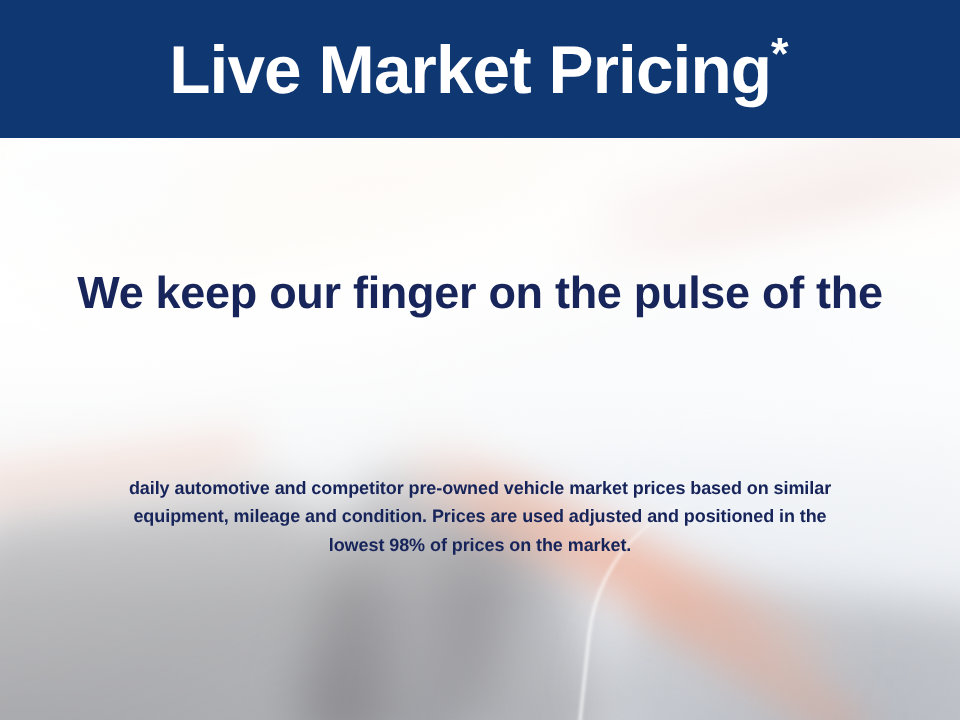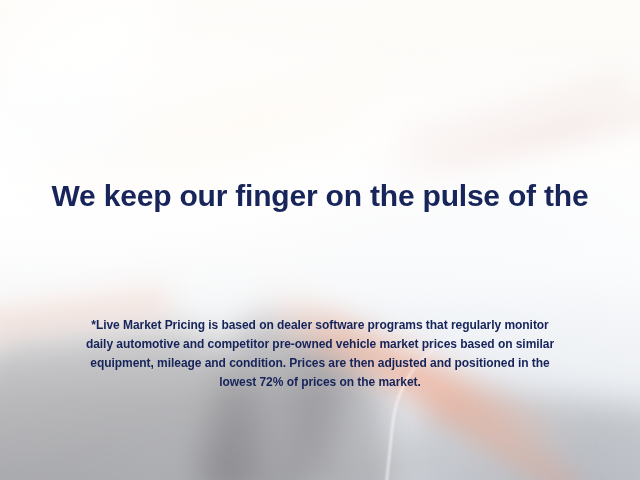--- a/index.html
+++ b/index.html
@@ -316,25 +316,27 @@
     <div class="hi-2"></div>
 
     <div class="streak-orange"></div>
     <div class="streak-orange-2"></div>
     <div class="streak-orange-3"></div>
 
     <div class="curve-line"></div>
     <div class="veil"></div>
   </div>
 
+  <div class="banner">
+    <div class="banner-title"><span>Live Market Pricing</span><span class="star">*</span></div>
+  </div>
 
   <div class="headline">
     <div>We keep our finger on the pulse of the</div>
   </div>
 
   <div class="fineprint">
-    <div>*Live Market Pricing is based on dealer software programs that regularly monitor</div>
     <div>daily automotive and competitor pre-owned vehicle market prices based on similar</div>
-    <div>equipment, mileage and condition. Prices are then adjusted and positioned in the</div>
-    <div>lowest 72% of prices on the market.</div>
+    <div>equipment, mileage and condition. Prices are used adjusted and positioned in the</div>
+    <div>lowest 98% of prices on the market.</div>
   </div>
 
 </div>
 
 </body></html>

